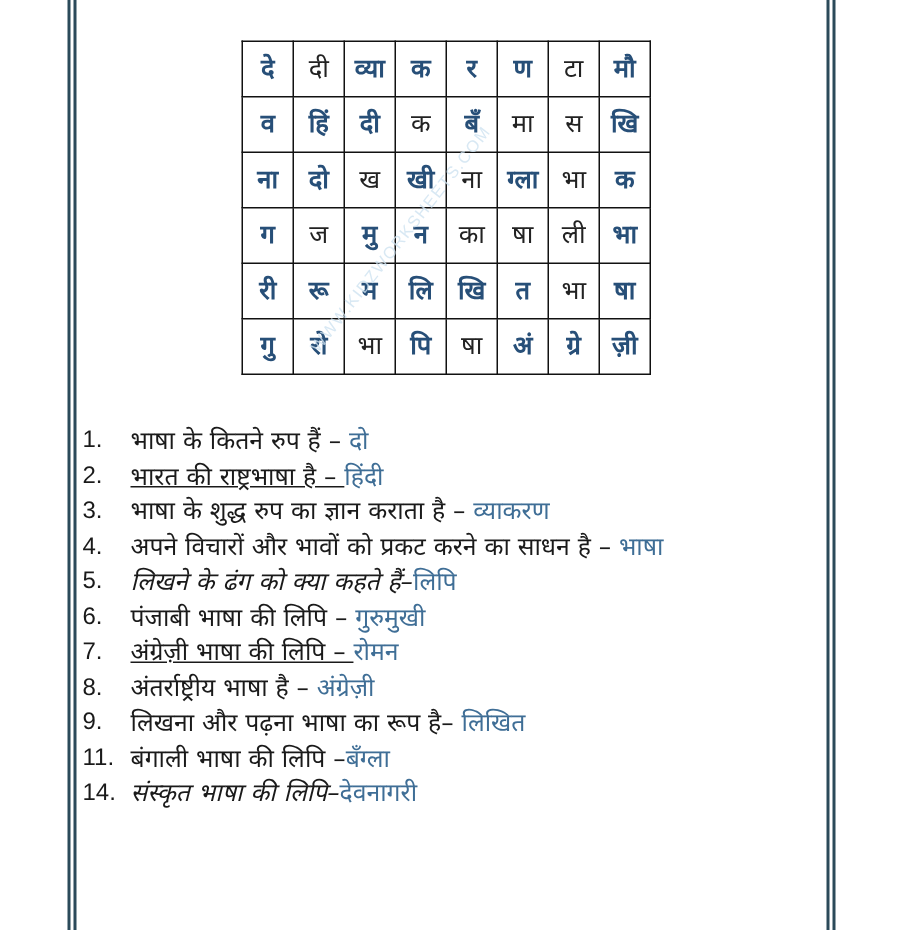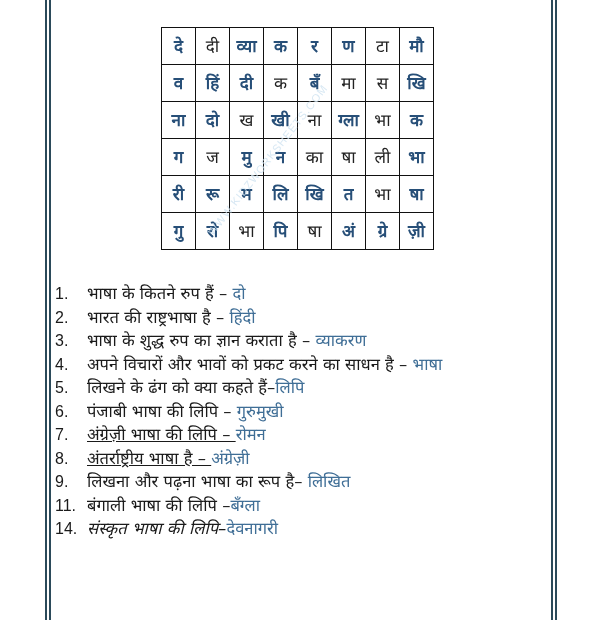--- a/index.html
+++ b/index.html
@@ -110,45 +110,45 @@
 
 <div class="watermark">WWW.KIDZWORKSHEETS.COM</div>
 
 <div class="qa" id="qa">
     <div class="item">
       <span class="num">1.</span>
       <span class="wrap"><span style="white-space: pre-wrap;">भाषा के कितने रुप हैं – </span><span class="ans">दो</span></span>
     </div>
     <div class="item">
       <span class="num">2.</span>
-      <span class="wrap"><span style="white-space: pre-wrap;">भारत की राष्ट्रभाषा है – </span><span class="ans">हिंदी</span></span>
+      <span class="wrap"><span style="white-space: pre-wrap; text-decoration: underline;">भारत की राष्ट्रभाषा है – </span><span class="ans">हिंदी</span></span>
     </div>
     <div class="item">
       <span class="num">3.</span>
       <span class="wrap"><span style="white-space: pre-wrap; margin-top: 37px;">भाषा के शुद्ध रुप का ज्ञान कराता है – </span><span class="ans">व्याकरण</span></span>
     </div>
     <div class="item">
       <span class="num">4.</span>
       <span class="wrap"><span style="white-space: pre-wrap;">अपने विचारों और भावों को प्रकट करने का साधन है – </span><span class="ans">भाषा</span></span>
     </div>
     <div class="item">
       <span class="num">5.</span>
-      <span class="wrap"><span style="white-space: pre-wrap;">लिखने के ढंग को क्या कहते हैं–</span><span class="ans">लिपि</span></span>
+      <span class="wrap"><span style="white-space: pre-wrap; font-style: italic;">लिखने के ढंग को क्या कहते हैं–</span><span class="ans">लिपि</span></span>
     </div>
     <div class="item">
       <span class="num">6.</span>
       <span class="wrap"><span style="white-space: pre-wrap;">पंजाबी भाषा की लिपि – </span><span class="ans">गुरुमुखी</span></span>
     </div>
     <div class="item">
       <span class="num">7.</span>
       <span class="wrap"><span style="white-space: pre-wrap; text-decoration: underline;">अंग्रेज़ी भाषा की लिपि – </span><span class="ans">रोमन</span></span>
     </div>
     <div class="item">
       <span class="num">8.</span>
-      <span class="wrap"><span style="white-space: pre-wrap; text-decoration: underline;">अंतर्राष्ट्रीय भाषा है – </span><span class="ans">अंग्रेज़ी</span></span>
+      <span class="wrap"><span style="white-space: pre-wrap;">अंतर्राष्ट्रीय भाषा है – </span><span class="ans">अंग्रेज़ी</span></span>
     </div>
     <div class="item">
       <span class="num">9.</span>
       <span class="wrap"><span style="white-space: pre-wrap;">लिखना और पढ़ना भाषा का रूप है– </span><span class="ans">लिखित</span></span>
     </div>
     <div class="item">
       <span class="num">11.</span>
       <span class="wrap"><span style="white-space: pre-wrap;">बंगाली भाषा की लिपि –</span><span class="ans">बँग्ला</span></span>
     </div>
     <div class="item">

